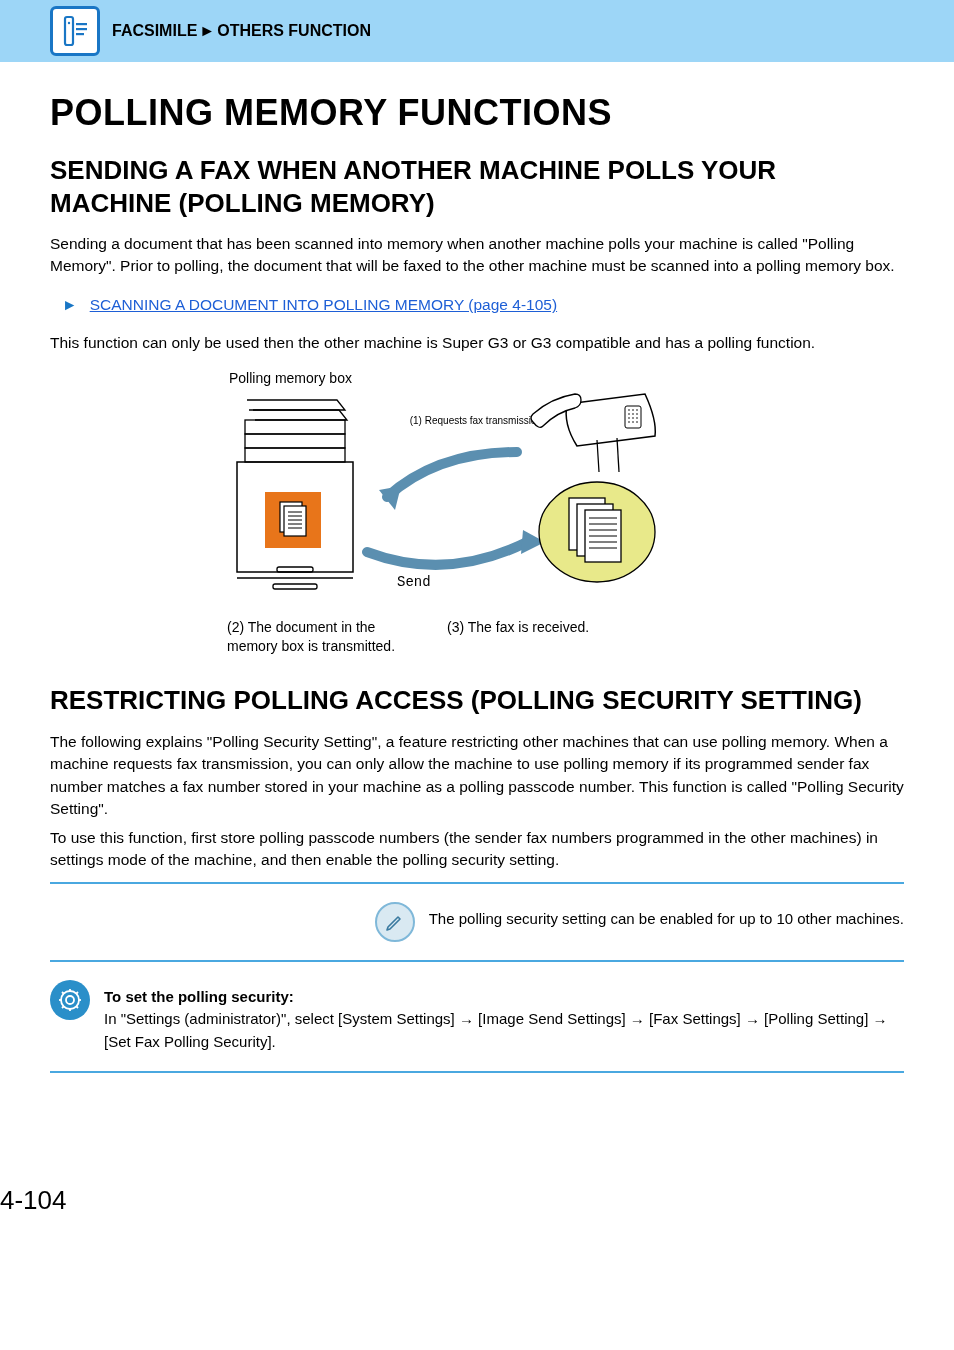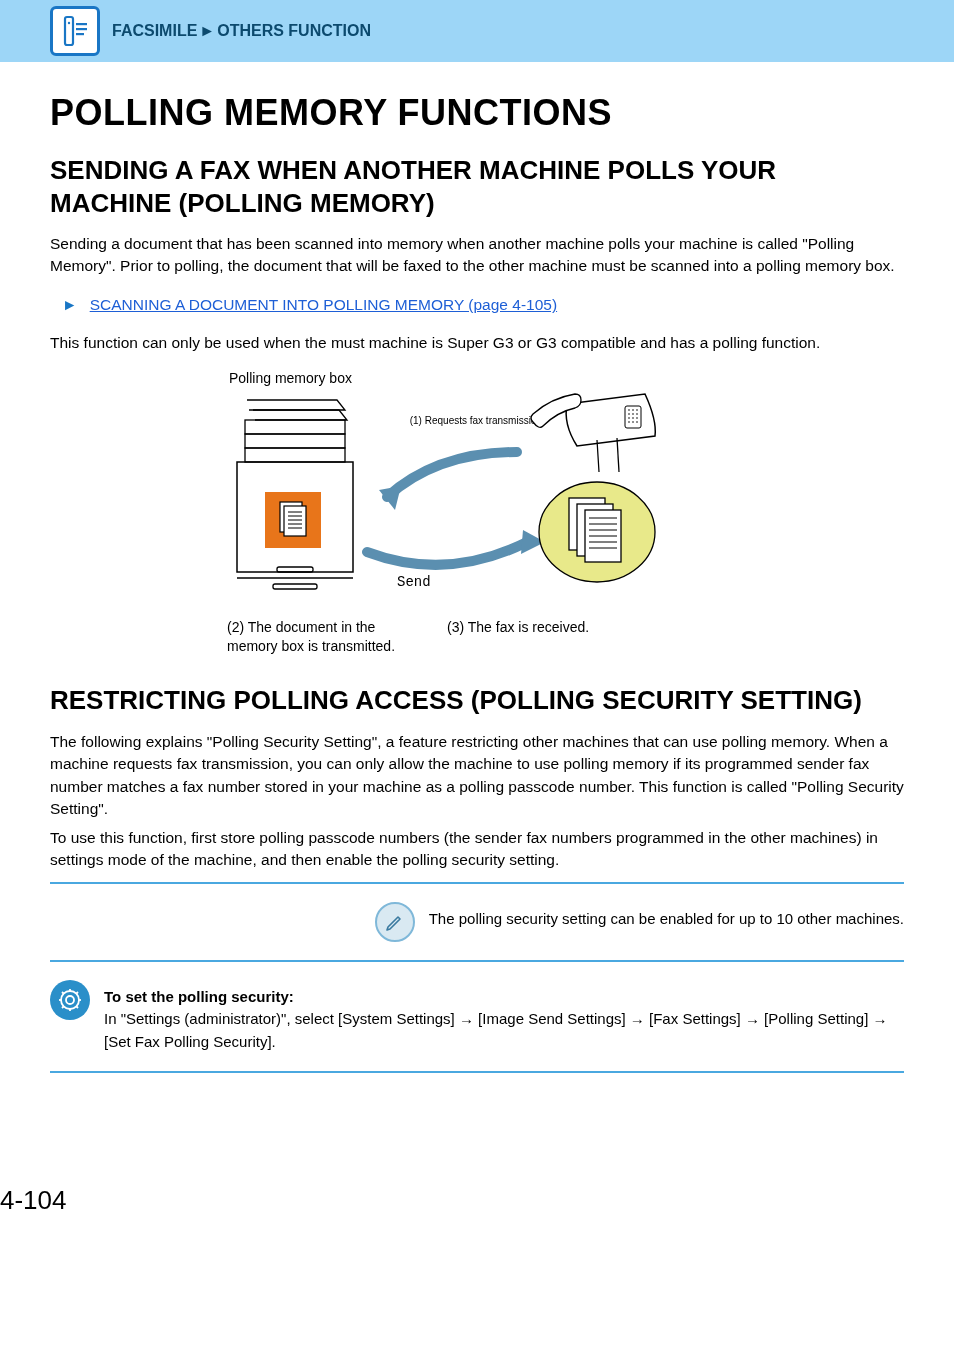--- a/index.html
+++ b/index.html
@@ -1,19 +1,19 @@
 <!DOCTYPE html>
 <html><head>
 <meta charset="utf-8">
 <style>
   * { box-sizing: border-box; margin: 0; padding: 0; }
   body { font-family: Arial, Helvetica, sans-serif; width: 954px; background: #fff; color: #000; }
   .header-bar { background: #9dd6f7; display: flex; align-items: center; padding: 6px 0 6px 50px; gap: 12px; }
   .fax-icon-box { width: 50px; height: 50px; background: #fff; border: 3px solid #1976c5; border-radius: 6px; display: flex; align-items: center; justify-content: center; }
-  .breadcrumb { color: #0c4a6e; font-weight: bold; font-size: 16px; }
+  .breadcrumb { color: #000000; font-weight: bold; font-size: 16px; }
   .breadcrumb .sep { margin: 0 2px; }
   .content { padding: 16px 50px 0 50px; }
   h1 { font-size: 36px; font-weight: bold; margin: 14px 0 20px 0; letter-spacing: 0.5px; }
   h2 { font-size: 26px; font-weight: bold; margin: 8px 0 14px 0; line-height: 1.25; }
   p { font-size: 15.5px; line-height: 1.45; margin-bottom: 6px; }
   .link-row { margin: 18px 0 18px 12px; font-size: 15.5px; }
   .link-row .arrow { color: #1976c5; margin-right: 8px; font-weight: bold; }
   .link-row a { color: #1e5fd6; text-decoration: underline; }
   .diagram-wrap { margin: 16px auto 28px auto; width: 500px; }
   .diag-label-top { font-size: 14px; margin-bottom: 6px; margin-left: 2px; }
@@ -59,21 +59,21 @@
 
   <h2>SENDING A FAX WHEN ANOTHER MACHINE POLLS YOUR MACHINE (POLLING MEMORY)</h2>
 
   <p>Sending a document that has been scanned into memory when another machine polls your machine is called "Polling Memory". Prior to polling, the document that will be faxed to the other machine must be scanned into a polling memory box.</p>
 
   <div class="link-row">
     <span class="arrow">►</span>
     <a href="#">SCANNING A DOCUMENT INTO POLLING MEMORY (page 4-105)</a>
   </div>
 
-  <p>This function can only be used when the must machine is Super G3 or G3 compatible and has a polling function.</p>
+  <p>This function can only be used then the other machine is Super G3 or G3 compatible and has a polling function.</p>
 
   <div class="diagram-wrap">
     <div class="diag-label-top">Polling memory box</div>
     <div class="diag-body">
       <svg class="printer" width="130" height="210" viewBox="0 0 130 210">
         <polyline points="20,8 110,8 118,18 26,18" fill="none" stroke="#000" stroke-width="1.3"></polyline>
         <polyline points="22,18 112,18 120,28 28,28" fill="none" stroke="#000" stroke-width="1.3"></polyline>
         <rect x="18" y="28" width="100" height="14" fill="none" stroke="#000" stroke-width="1.3"></rect>
         <rect x="18" y="42" width="100" height="14" fill="none" stroke="#000" stroke-width="1.3"></rect>
         <rect x="18" y="56" width="100" height="14" fill="none" stroke="#000" stroke-width="1.3"></rect>

